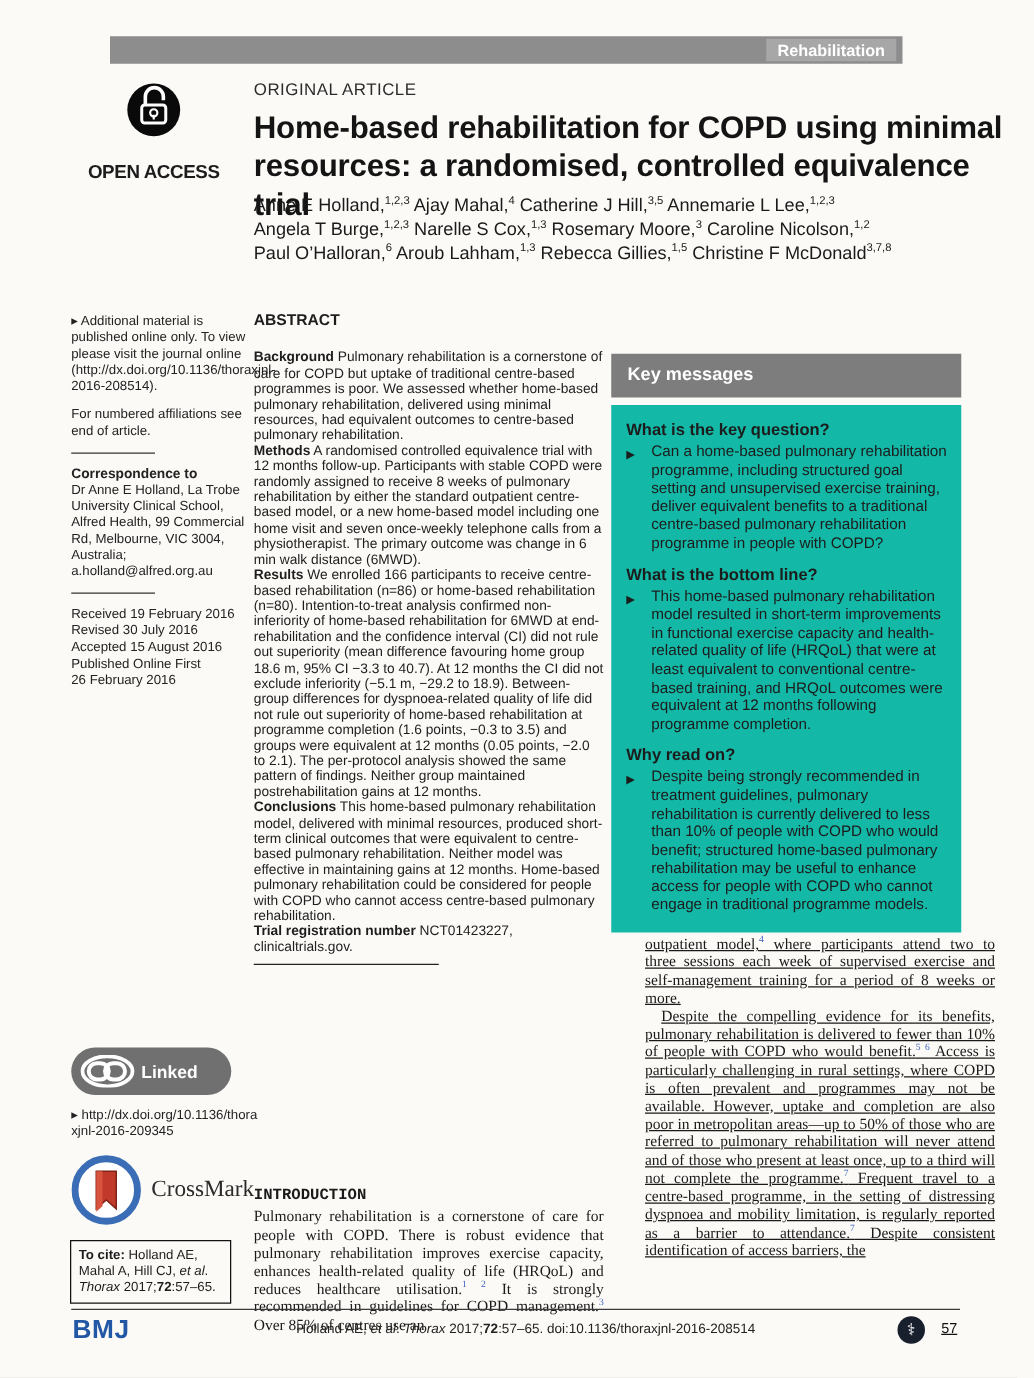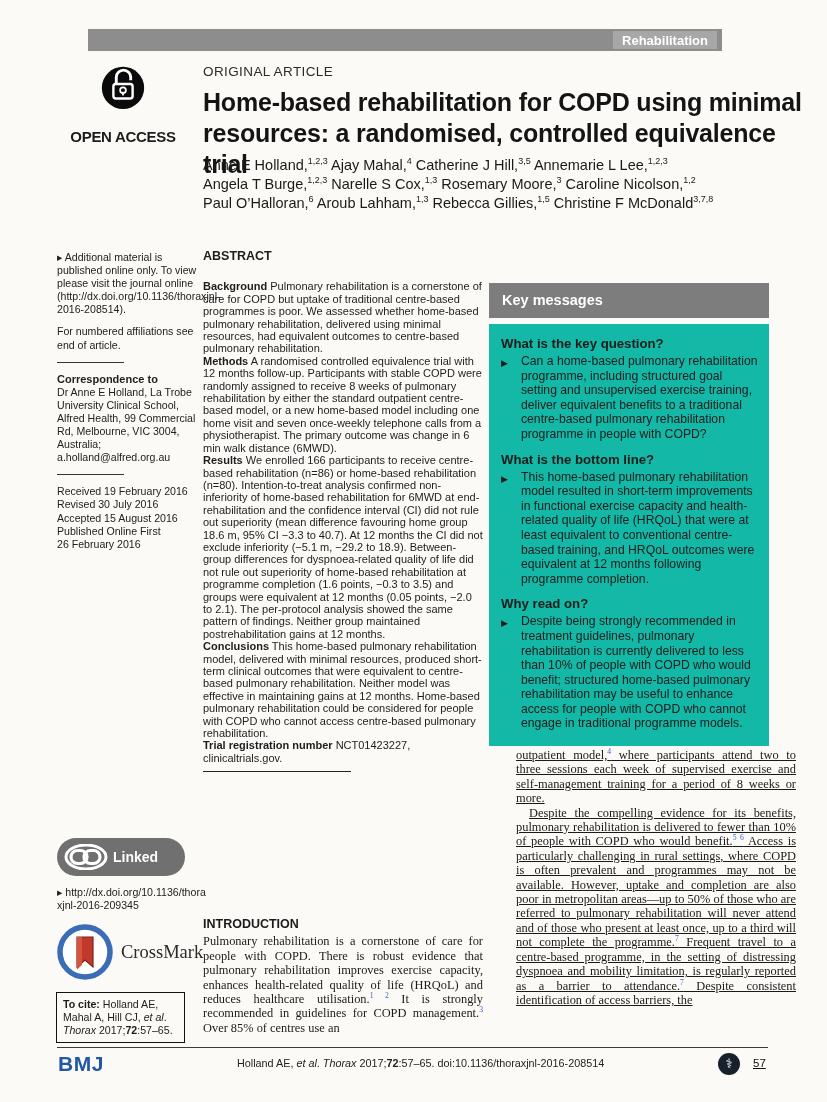--- a/index.html
+++ b/index.html
@@ -46,21 +46,21 @@
   .km-section-heading { font-weight:bold; font-size:13.2px; margin:10px 0 3px 0; }
   .km-section:first-child .km-section-heading { margin-top:0; }
   .km-bullet { display:flex; font-size:12.2px; line-height:14.6px; }
   .km-marker { width:20px; flex:none; font-size:9px; padding-top:2px; }
   .km-bullet-text { flex:1; }
 
   
   .serif-col { font-family:"Liberation Serif", serif; font-size:12.4px; line-height:14.4px;
                text-align:justify; color:#1a1a1a; }
   .intro { position:absolute; left:203px; top:917px; width:280px; }
-  .intro-heading { font-family:Liberation Sans, sans-serif; font-weight:bold; font-size:12.5px; margin-bottom:3px; }
+  .intro-heading { font-family:Liberation Mono, monospace; font-weight:bold; font-size:12.5px; margin-bottom:3px;margin-top:32px; }
   .right-col { position:absolute; left:516px; top:748px; width:280px;text-decoration:underline; }
   .indent { text-indent:13px; }
 
   
   .linked-badge { position:absolute; left:57px; top:838px; width:128px; height:38px; background:#707070;
                   border-radius:19px; display:flex; align-items:center; padding-left:7px; }
   .linked-label { color:#fff; font-weight:bold; font-size:14px; margin-left:5px; }
   .linked-doi { position:absolute; left:57px; top:886px; width:152px; font-size:10.6px; line-height:13px; color:#222; word-break:break-all; }
   .crossmark { position:absolute; left:57px; top:924px; display:flex; align-items:center; }
   .crossmark-label { font-family:"Liberation Serif", serif; font-size:18.5px; color:#2b2b2b; margin-left:8px; }

